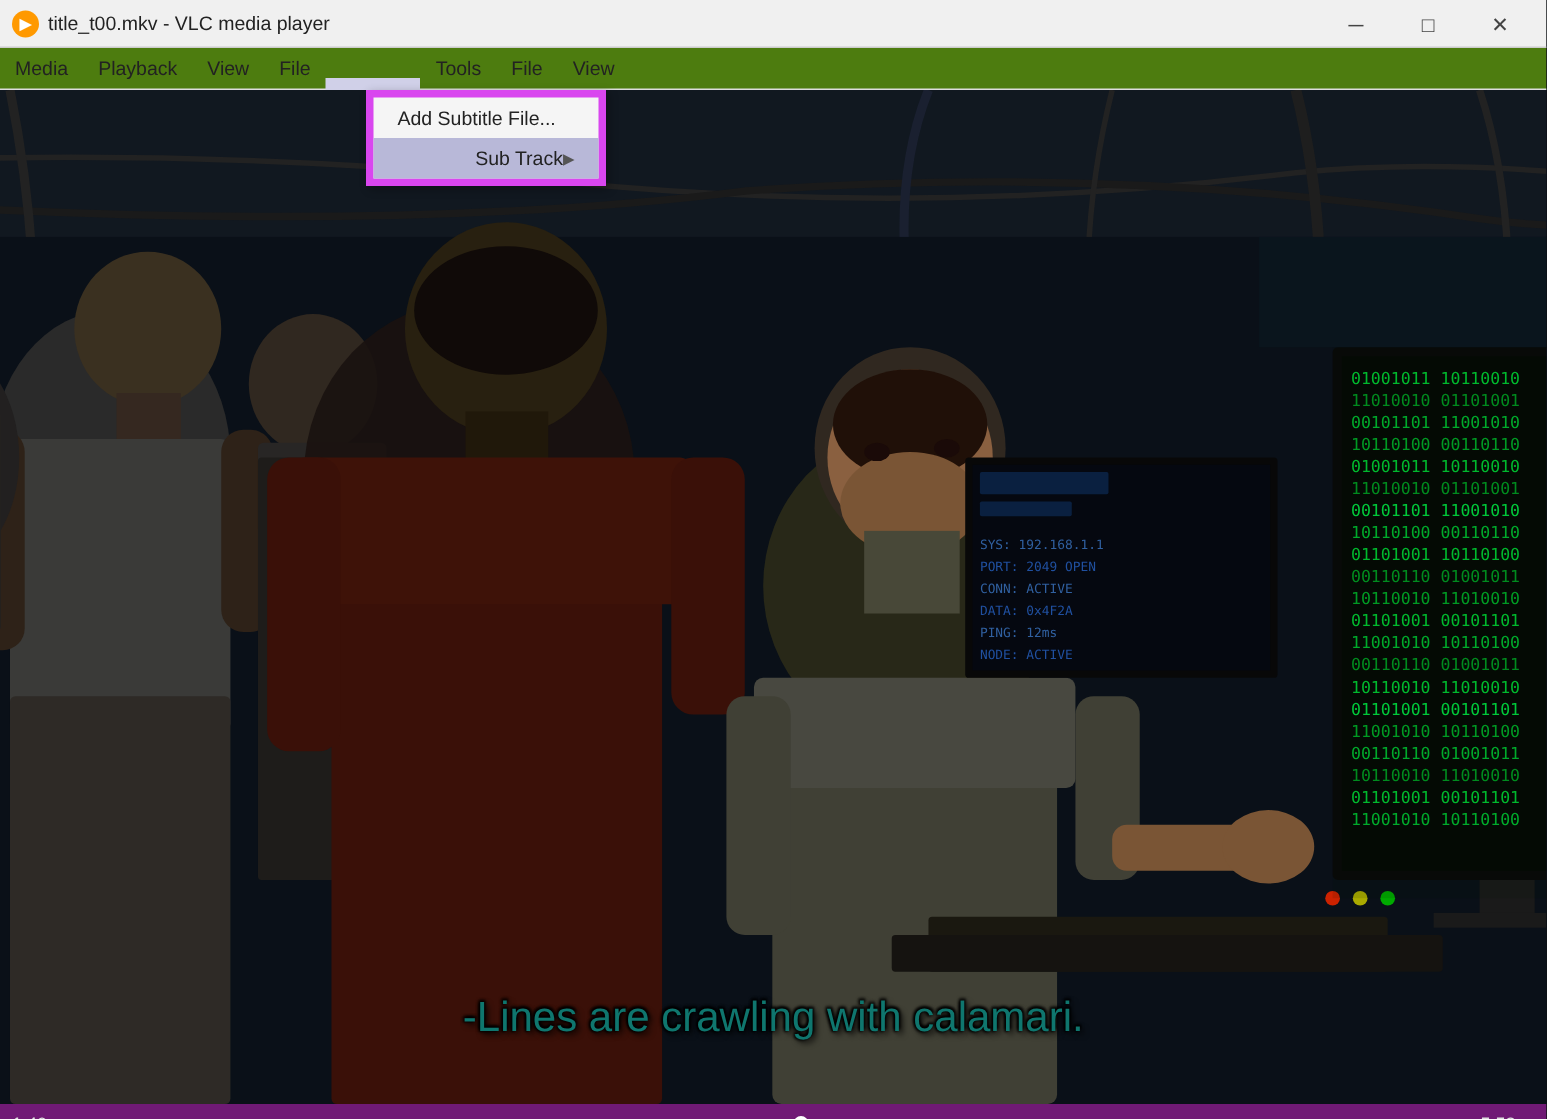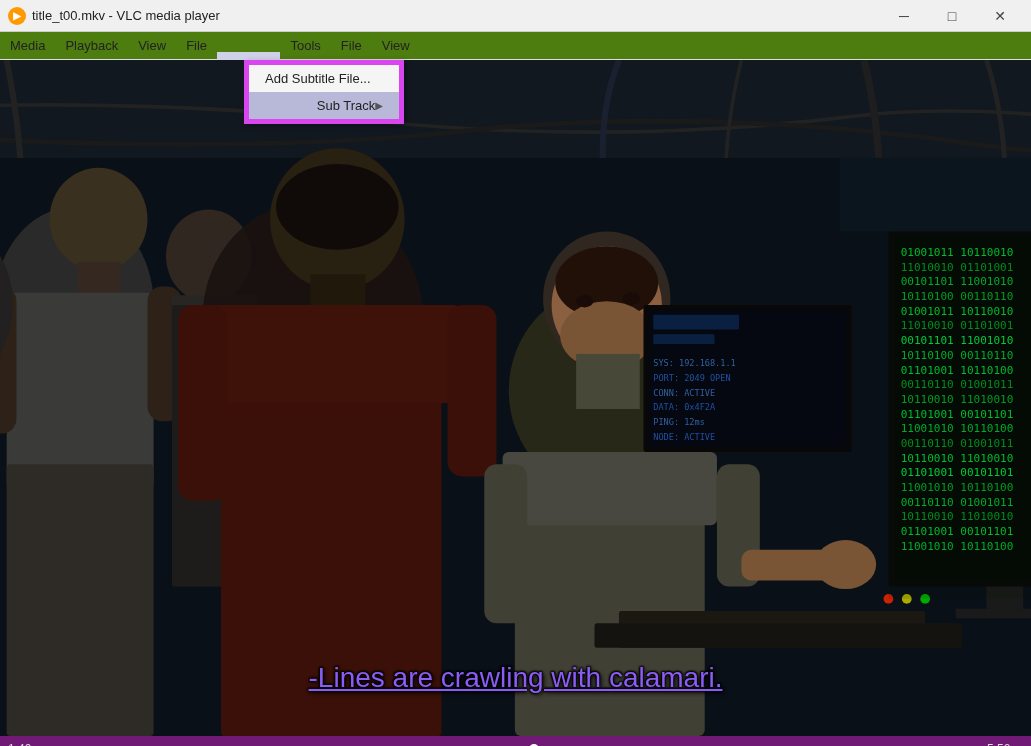--- a/index.html
+++ b/index.html
@@ -54,23 +54,22 @@
       background: 
         radial-gradient(ellipse at 20% 50%, #1a2a3a 0%, transparent 50%),
         radial-gradient(ellipse at 80% 30%, #0a1520 0%, transparent 60%),
         linear-gradient(180deg, #1c2530 0%, #0d1520 40%, #080e18 100%);
       position: absolute; top: 0; left: 0;
     }
 
     
     #subtitles {
       position: absolute; bottom: 40px; left: 0; right: 0;
-      text-align: center; color: #8b5cf6;
+      text-align: center; color: #0f766e;
       text-shadow: 2px 2px 4px #000, -1px -1px 2px #000, 1px -1px 2px #000, -1px 1px 2px #000;
-      text-decoration: underline;
     }
     .subtitle-line { font-size: 28px; font-weight: 500; display: block; margin: 2px 0; }
 
     
     #progressbar-area {
       width: 100%; height: 26px; background: #701a75;
       display: flex; align-items: center; padding: 0 8px; gap: 8px;
     }
     .time-label { color: #ddd; font-size: 12px; min-width: 36px; }
     #progress-track {

